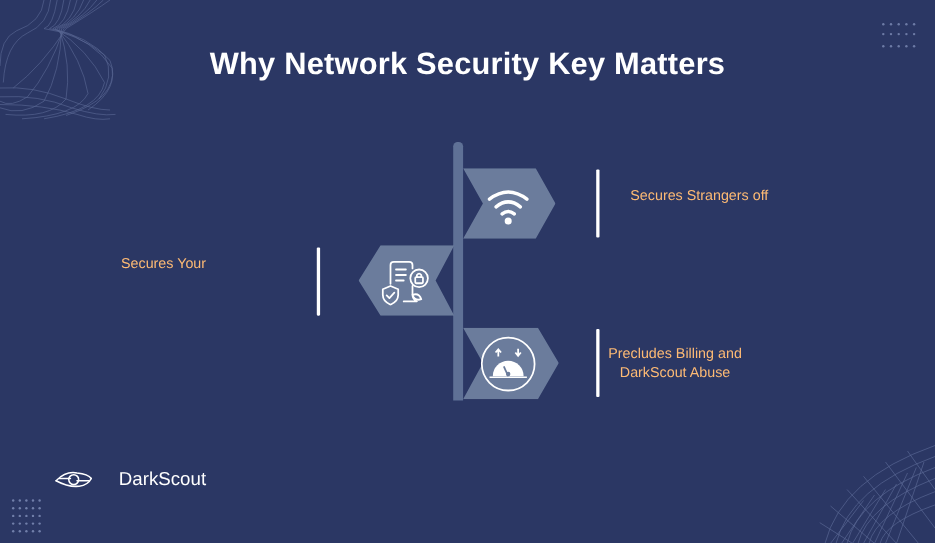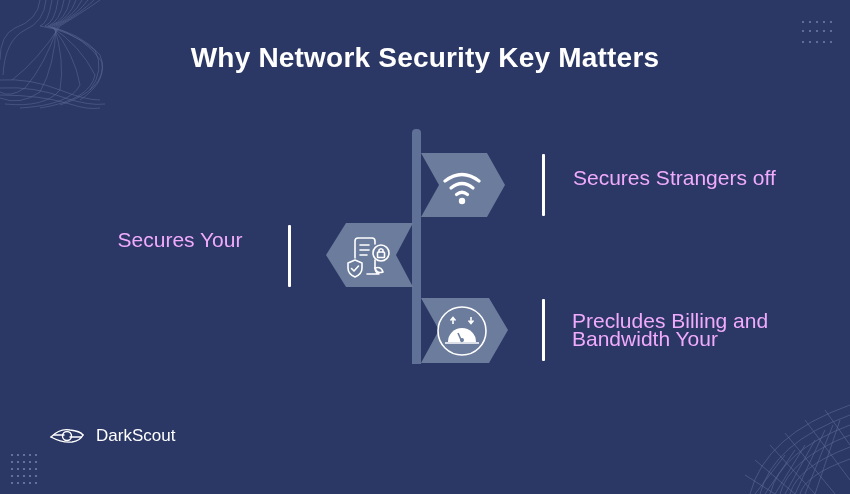--- a/index.html
+++ b/index.html
@@ -1,23 +1,23 @@
 <!DOCTYPE html>
 <html><head>
 <meta charset="utf-8">
 <style>
   html, body { margin:0; padding:0; }
   body { width:850px; height:494px; overflow:hidden; background:#2b3764; font-family:"Liberation Sans", sans-serif; }
   .canvas { position:relative; width:850px; height:494px; background:#2b3764; overflow:hidden; }
   .title { position:absolute; left:0; width:850px; top:42px; text-align:center; color:#ffffff; font-weight:bold; font-size:28px; letter-spacing:0.2px; }
   .pole { position:absolute; left:412px; top:129px; width:9px; height:235px; background:#5f7196; border-radius:4px 4px 0 0; }
   .sign { position:absolute; }
-  .label { position:absolute; color:#f0abfc; font-size:21px; line-height:18px; }
+  .label { position:absolute; color:#fdba74; font-size:13px; line-height:18px; }
   .bar { position:absolute; width:3px; background:#ffffff; border-radius:1px; }
-  .logo { position:absolute; left:50px; top:426px; display:flex; align-items:center; gap:12px; }
+  .logo { position:absolute; left:50px; top:426px; display:flex; align-items:center; gap:24px; }
   .logo-text { color:#ffffff; font-size:17px; }
   .deco { position:absolute; }
 </style>
 </head>
 <body>
 
 <div class="canvas">
 
   <svg class="deco" style="left:0;top:0" width="120" height="115" viewBox="0 0 120 115">
     <g fill="none" stroke="#7d8db8" stroke-width="0.6" opacity="0.55">
@@ -148,28 +148,28 @@
     <path d="M17 19 L17 13 M14.5 15.5 L17 12.5 L19.5 15.5" stroke="#ffffff" stroke-width="1.6" fill="none"></path>
     <path d="M35 12 L35 18 M32.5 15.5 L35 18.5 L37.5 15.5" stroke="#ffffff" stroke-width="1.6" fill="none"></path>
   </svg>
 
   <div class="bar" style="left:542px;top:154px;height:62px"></div>
   <div class="label" style="left:573px;top:169px;">
     <div>Secures Strangers off</div>
   </div>
 
   <div class="bar" style="left:288px;top:225px;height:62px"></div>
-  <div class="label" style="left:110px;top:231px;width:140px;text-align:center;">
+  <div class="label" style="left:110px;top:231px;width:140px;text-align:left;">
     <div>Secures Your</div>
   </div>
 
   <div class="bar" style="left:542px;top:299px;height:62px"></div>
-  <div class="label" style="left:572px;top:312px;">
+  <div class="label" style="left:553px;top:312px;text-align:center;">
     <div>Precludes Billing and</div>
-    <div>Bandwidth Your</div>
+    <div>DarkScout Abuse</div>
   </div>
 
   <div class="logo">
     <svg width="34" height="18" viewBox="0 0 34 18">
       <g fill="none" stroke="#ffffff" stroke-width="1.4" stroke-linecap="round">
         <path d="M1 10 Q10 1 20 3 Q30 4 33 8"></path>
         <path d="M1 10 Q12 16 22 15 Q30 14 33 8"></path>
         <circle cx="17" cy="9" r="4.5"></circle>
         <path d="M4 8 L14 8"></path>
         <path d="M20 10 L31 10"></path>

